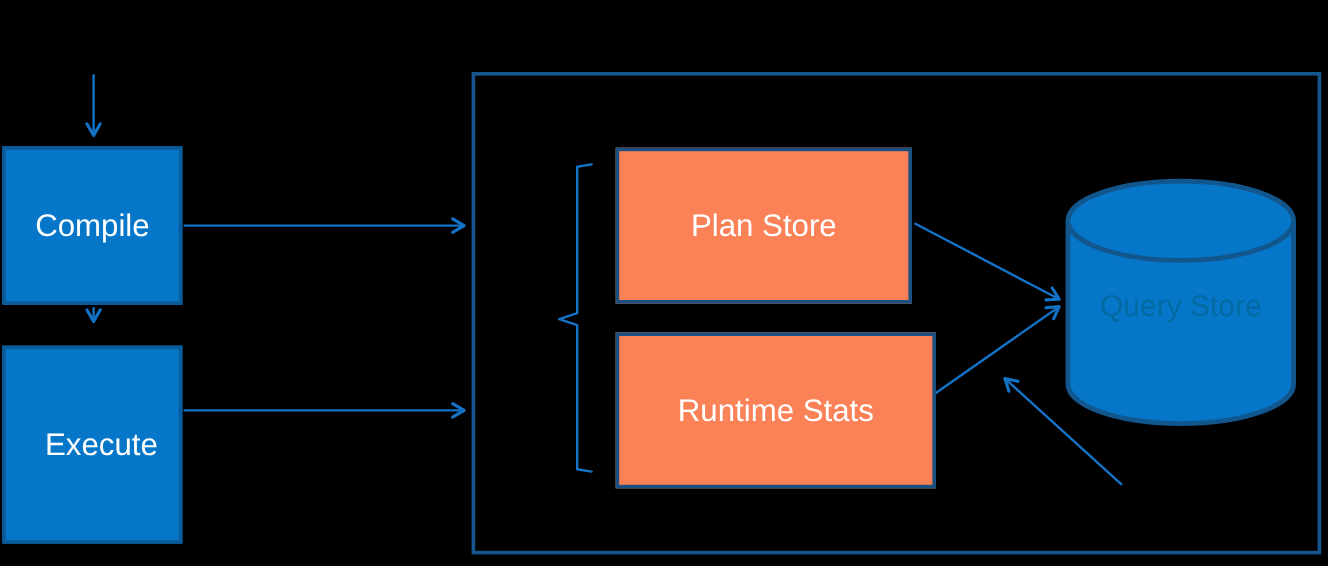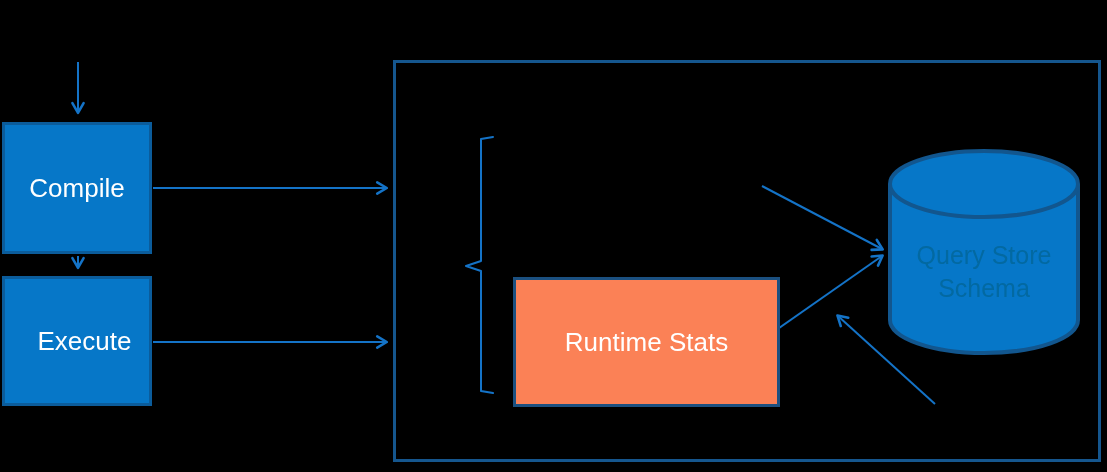--- a/index.html
+++ b/index.html
@@ -36,21 +36,21 @@
   }
   .node-blue {
     background: #0677c8;
     border: 3px solid #0b5c9b;
   }
   .node-orange {
     background: #fb8156;
     border: 3px solid #1b5080;
   }
   .compile  { left: 2px;   top: 122px; width: 150px; height: 132px; }
-  .execute  { left: 2px;   top: 276px; width: 150px; height: 130px; padding-left: 15px; }
+  .execute  { left: 2px;   top: 288px; width: 150px; height: 165px; padding-left: 15px; }
   .plan     { left: 513px; top: 123px; width: 247px; height: 130px; }
   .runtime  { left: 513px; top: 277px; width: 267px; height: 130px; }
   .container-rect {
     position: absolute;
     left: 393px;
     top: 60px;
     width: 708px;
     height: 402px;
     border: 3px solid #15568e;
     box-sizing: border-box;
@@ -104,23 +104,25 @@
   </svg>
 
   <div class="node node-blue compile">
     <span>Compile</span>
   </div>
 
   <div class="node node-blue execute">
     <span>Execute</span>
   </div>
 
+  <div class="node node-orange plan">
+    <span>Plan Store</span>
+  </div>
 
   <div class="node node-orange runtime">
     <span>Runtime Stats</span>
   </div>
 
   <div class="cyl-label">
     <div>Query Store</div>
-    <div>Schema</div>
   </div>
 
 </div>
 
 </body></html>

